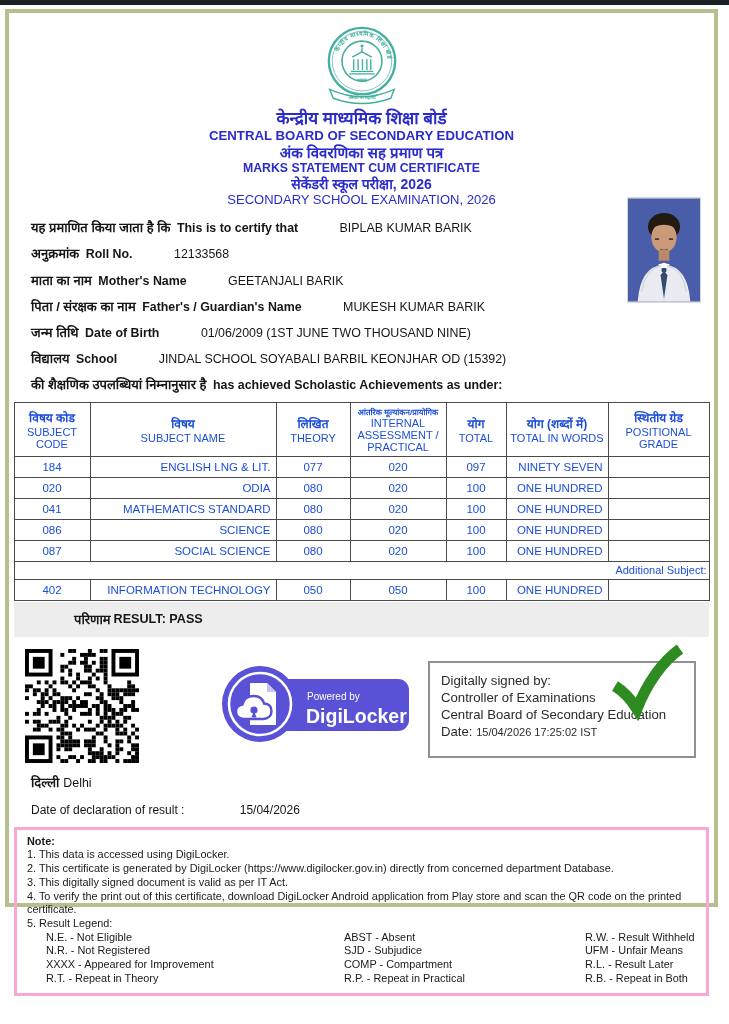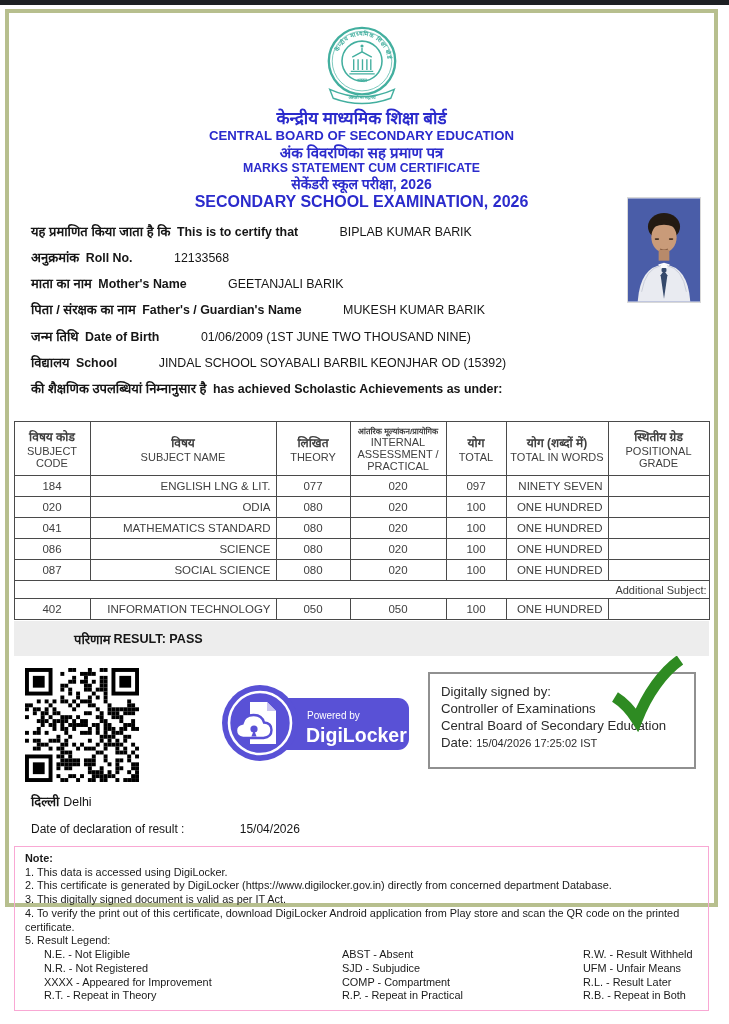--- a/index.html
+++ b/index.html
@@ -10,62 +10,62 @@
   .frame { position:absolute; left:5px; top:9px; width:713px; height:898px; border:4px solid var(--frame_olive,#b7bf8e); background:#fff; }
 
   
   .cbse-logo { display:block; margin:12px auto 2px auto; width:100px; height:82px; }
   .hdr { text-align:center; color:var(--header_blue,#2b2bcc); }
   .hdr .hi1 { font-size:17px; font-weight:bold; line-height:1.12; }
   .hdr .en1 { font-size:13.2px; font-weight:bold; line-height:1.18; }
   .hdr .hi2 { font-size:15px; font-weight:bold; line-height:1.15; }
   .hdr .en2 { font-size:12.3px; font-weight:bold; line-height:1.2; }
   .hdr .hi3 { font-size:14px; font-weight:bold; line-height:1.15; }
-  .hdr .en3 { font-size:16px; font-weight:bold; line-height:1.2; }
+  .hdr .en3 { font-size:13px; font-weight:normal; line-height:1.2; }
 
   
   .details { margin:11px 0 0 22px; color:#161616; }
   .d-row { margin-bottom:8.2px; font-size:12.4px; white-space:nowrap; }
   .lbl-hi { font-weight:bold; font-size:13px; }
   .lbl-en { font-weight:bold; margin-left:3px; }
   .val { font-weight:normal; margin-left:38px; }
   .photo { position:absolute; top:184px; right:13px; width:74px; height:106px; border:1px solid #d8d8d8; }
 
   
-  .marks-table { margin:24px auto 0 auto; width:695px; border-collapse:collapse; table-layout:fixed; color:#404040; }
+  .marks-table { margin:8px auto 0 auto; width:695px; border-collapse:collapse; table-layout:fixed; color:#1d4ed8; }
   .marks-table th, .marks-table td { border:1px solid #4a4a4a; }
   .marks-table th { font-weight:normal; vertical-align:middle; padding:3px 1px; }
   .th-hi { font-weight:bold; font-size:12px; }
   .th-hi-sm { font-weight:bold; font-size:8px; }
   .th-en { font-size:11px; }
   .marks-table td { height:18px; font-size:11.5px; padding:4px 5px; }
   .c { text-align:center; }
   .l { text-align:right; }
   .add-row td { font-size:11px; padding:1px 2px; }
   .result-band { margin:1px auto 0 auto; width:695px; height:35px; background:var(--result_band_bg,#ededed);
                  display:flex; align-items:center; padding-left:60px; font-size:12.6px; font-weight:bold; color:#161616; }
   .result-band .hi { font-size:13px; margin-right:3px; }
 
   
   .verify-band { position:relative; height:122px; margin-top:12px; }
   .qr { position:absolute; left:16px; top:0; width:114px; height:114px; }
   .dl-badge { position:absolute; left:210px; top:14px; width:192px; height:82px; }
-  .sigbox { position:absolute; left:419px; top:4px; width:268px; height:97px; border:2px solid #909090;
+  .sigbox { position:absolute; left:419px; top:12px; width:268px; height:97px; border:2px solid #909090;
             padding:9px 0 0 11px; font-size:13.2px; color:#2b2b2b; line-height:1.3; white-space:nowrap; }
   .sig-date-label { font-size:13.2px; }
   .sig-date-value { font-size:11px; }
   .check-icon { position:absolute; right:8px; top:-18px; width:78px; height:76px; }
 
   .place { margin:2px 0 0 22px; font-size:12.4px; color:#161616; }
   .place .hi { font-weight:bold; font-size:13px; margin-right:4px; }
   .decl { margin:12px 0 0 22px; font-size:12px; color:#161616; }
   .decl .v { margin-left:52px; }
 
   
-  .notebox { margin:10px auto 0 auto; width:695px; border:1px solid #f9a8d4; padding:5px 10px 7px 10px;
+  .notebox { margin:10px auto 0 auto; width:695px; border:3px solid #f9a8d4; padding:5px 10px 7px 10px;
              font-size:10.9px; line-height:1.26; color:#1a1a1a; }
   .note-title { font-weight:bold; }
   .legend-row { display:grid; grid-template-columns:253px 196px 1fr; padding-left:19px;gap:45px; }
 </style>
 </head>
 <body>
 
 <div class="page">
   <div class="top-strip"></div>
   <div class="frame">

